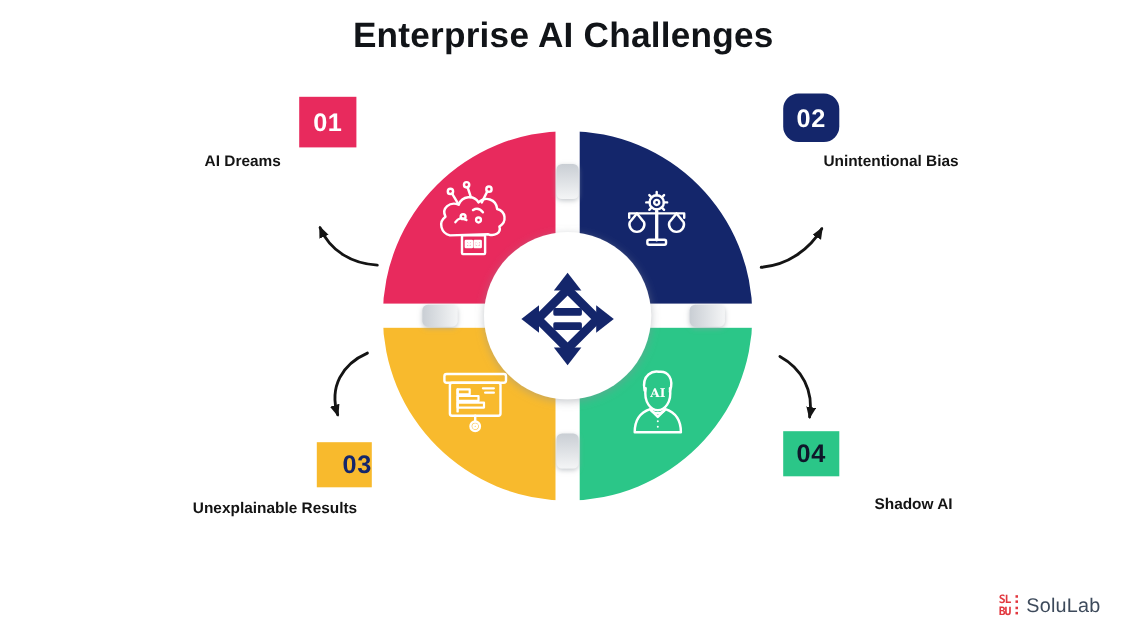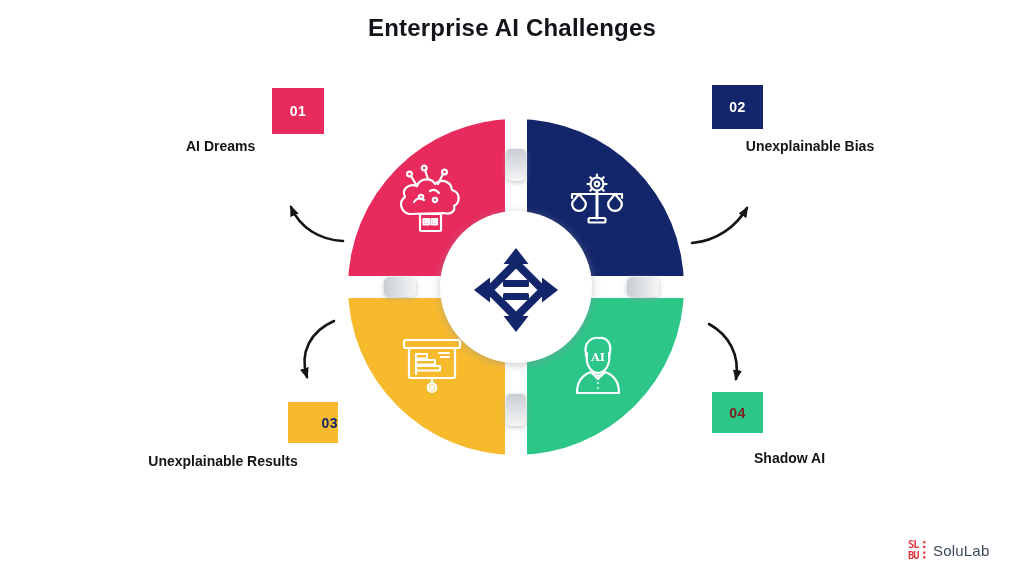--- a/index.html
+++ b/index.html
@@ -2,43 +2,43 @@
 <html><head>
 <meta charset="utf-8">
 <style>
   html,body{margin:0;padding:0;background:#fff;}
   .canvas{
     position:relative;width:1024px;height:576px;background:#ffffff;
     font-family:"Liberation Sans",sans-serif;overflow:hidden;
   }
   .title{
     position:absolute;top:14px;left:0;width:100%;margin:0;
-    text-align:center;font-size:24px;font-weight:700;color:#111418;
+    text-align:center;font-size:32px;font-weight:700;color:#111418;
     letter-spacing:.2px;
   }
   .diagram{position:absolute;left:0;top:0;}
   .badge{
     position:absolute;display:flex;align-items:center;justify-content:center;
-    font-weight:700;font-size:14px;letter-spacing:.5px;
+    font-weight:700;font-size:23px;letter-spacing:.5px;
   }
   .badge-01{left:272px;top:88px;width:52px;height:46px;background:#E82A5D;color:#ffffff;}
-  .badge-02{left:712px;top:85px;width:51px;height:44px;background:#14266B;color:#ffffff;}
+  .badge-02{left:712px;top:85px;width:51px;height:44px;background:#14266B;color:#ffffff;border-radius:14px;}
   .badge-03{left:288px;top:402px;width:50px;height:41px;background:#F8BA2D;color:#14266B;justify-content:flex-end;}
-  .badge-04{left:712px;top:392px;width:51px;height:41px;background:#2BC688;color:#7f1d1d;}
+  .badge-04{left:712px;top:392px;width:51px;height:41px;background:#2BC688;color:#0f172a;}
   .label{
     position:absolute;font-weight:700;font-size:14px;color:#141414;line-height:1.28;
   }
   .label-1{left:186px;top:138px;}
   .label-2{left:735px;top:138px;width:150px;text-align:center;}
-  .label-3{left:144px;top:453px;width:158px;text-align:center;}
-  .label-4{left:754px;top:450px;width:152px;text-align:left;}
+  .label-3{left:171px;top:453px;width:158px;text-align:center;}
+  .label-4{left:714px;top:450px;width:152px;text-align:right;}
   .logo{
     position:absolute;left:908px;top:539px;display:flex;align-items:center;gap:2px;
   }
-  .logo-text{font-size:15px;font-weight:500;color:#3D4A5B;letter-spacing:.2px;}
+  .logo-text{font-size:18px;font-weight:500;color:#3D4A5B;letter-spacing:.2px;}
 </style>
 </head>
 <body>
 
 <div class="canvas">
 
   <h1 class="title">Enterprise AI Challenges</h1>
 
   <svg class="diagram" width="1024" height="576" viewBox="0 0 1024 576">
     <defs>
@@ -155,21 +155,21 @@
     <span>02</span>
   </div>
   <div class="badge badge-03">
     <span>03</span>
   </div>
   <div class="badge badge-04">
     <span>04</span>
   </div>
 
   <div class="label label-1">AI Dreams</div>
-  <div class="label label-2">Unexplainable Bias</div>
+  <div class="label label-2">Unintentional Bias</div>
   <div class="label label-3">Unexplainable Results</div>
   <div class="label label-4">Shadow AI</div>
 
   <div class="logo">
     <svg width="23" height="23" viewBox="0 0 22 22">
       <text x="0" y="9" font-size="10" font-weight="bold" fill="#E2383F" font-family="DejaVu Sans Mono, monospace" letter-spacing="-1">SL</text>
       <text x="0" y="19" font-size="10" font-weight="bold" fill="#E2383F" font-family="DejaVu Sans Mono, monospace" letter-spacing="-1">BU</text>
       <rect x="14.5" y="2" width="2.2" height="2.2" fill="#E2383F"></rect>
       <rect x="14.5" y="6.5" width="2.2" height="2.2" fill="#E2383F"></rect>
       <rect x="14.5" y="12" width="2.2" height="2.2" fill="#E2383F"></rect>

